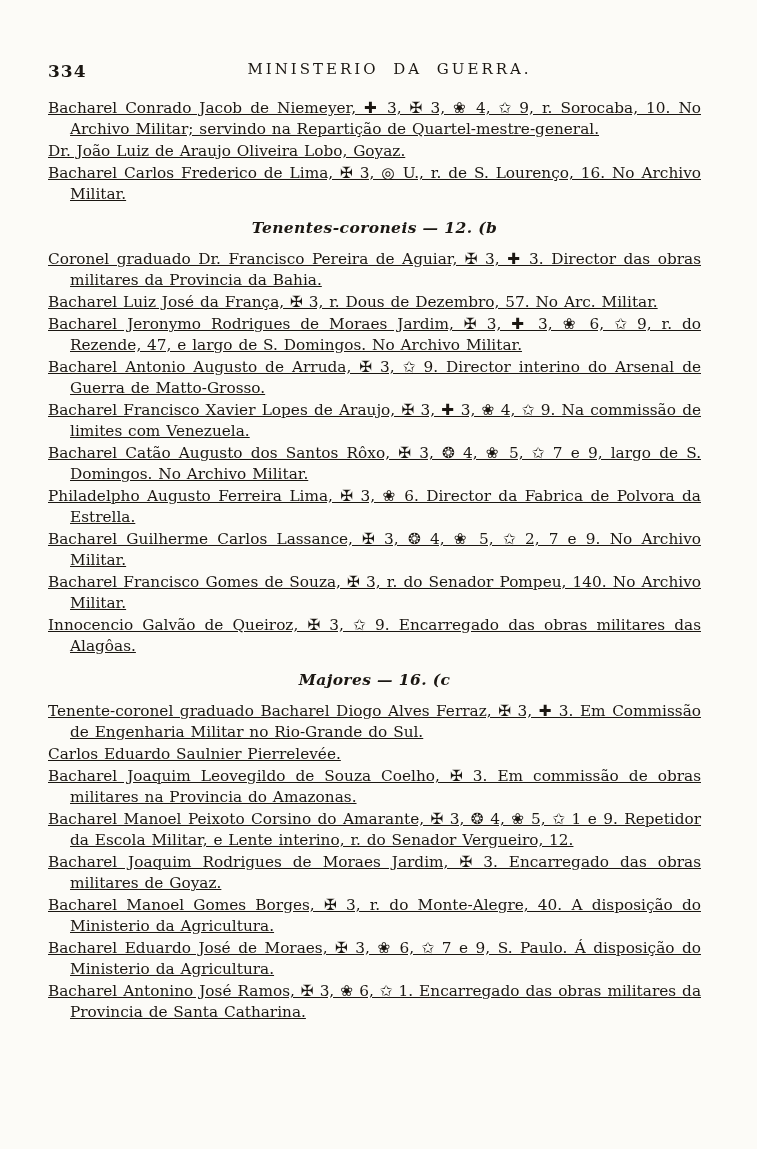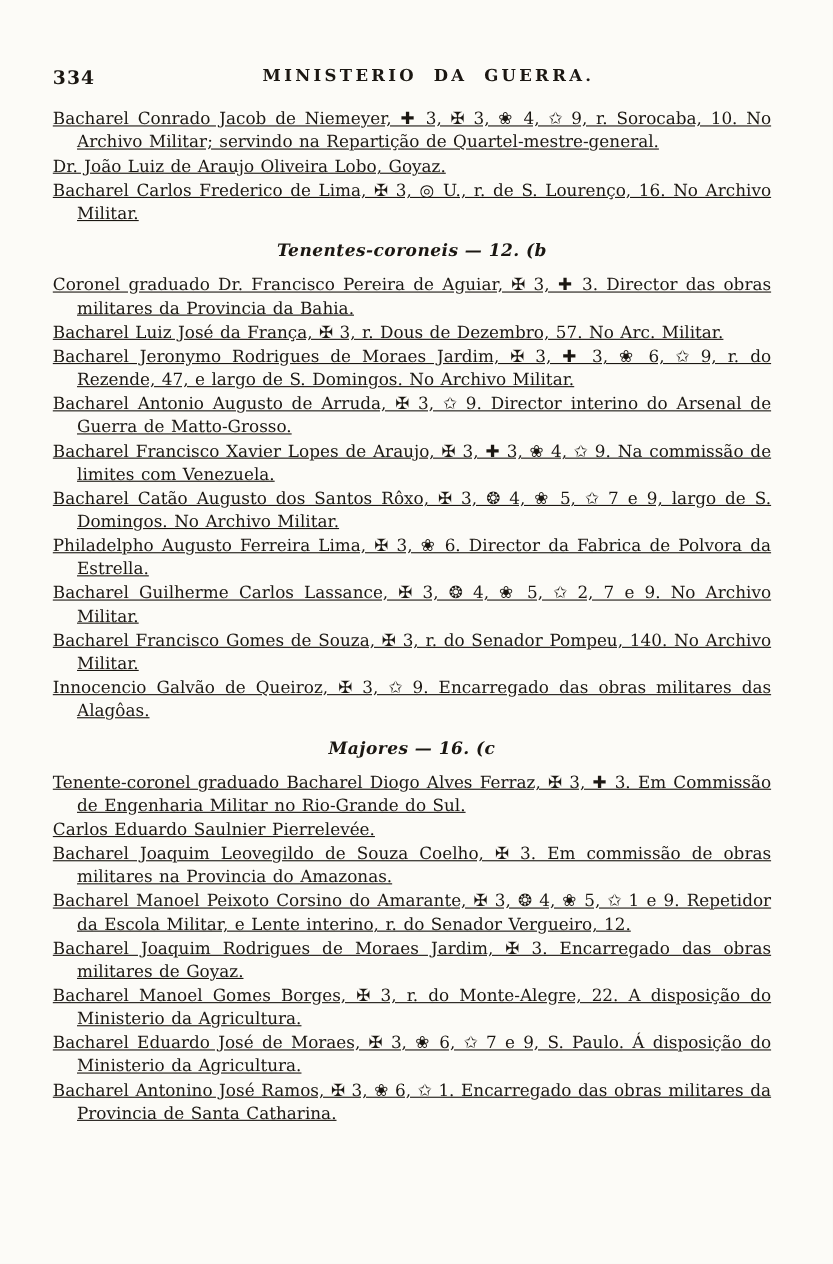--- a/index.html
+++ b/index.html
@@ -25,21 +25,21 @@
     position: absolute;
     left: 0;
     top: 1px;
     font-weight: bold;
     font-size: 17px;
     letter-spacing: 1px;
   }
   .page-title {
     text-align: center;
     font-size: 15px;
-    font-weight: bold;
+    font-weight: normal;
     letter-spacing: 3px;
     word-spacing: 7px;
     padding-left: 30px;
   }
   .entries { width: 100%; }
   .entry {
     font-size: 15.3px;
     line-height: 21px;
     text-align: justify;
     padding-left: 22px;
@@ -91,19 +91,19 @@
     </section>
 
     <h2 class="section-heading">Majores — 16. (c</h2>
 
     <section class="entries">
       <p class="entry">Tenente-coronel graduado Bacharel Diogo Alves Ferraz, ✠ 3, ✚ 3. Em Commissão de Engenharia Militar no Rio-Grande do Sul.</p>
       <p class="entry">Carlos Eduardo Saulnier Pierrelevée.</p>
       <p class="entry">Bacharel Joaquim Leovegildo de Souza Coelho, ✠ 3. Em commissão de obras militares na Provincia do Amazonas.</p>
       <p class="entry">Bacharel Manoel Peixoto Corsino do Amarante, ✠ 3, ❂ 4, ❀ 5, ✩ 1 e 9. Repetidor da Escola Militar, e Lente interino, r. do Senador Vergueiro, 12.</p>
       <p class="entry">Bacharel Joaquim Rodrigues de Moraes Jardim, ✠ 3. Encarregado das obras militares de Goyaz.</p>
-      <p class="entry">Bacharel Manoel Gomes Borges, ✠ 3, r. do Monte-Alegre, 22. A disposição do Ministerio da Agricultura.</p>
+      <p class="entry">Bacharel Manoel Gomes Borges, ✠ 3, r. do Monte-Alegre, 40. A disposição do Ministerio da Agricultura.</p>
       <p class="entry">Bacharel Eduardo José de Moraes, ✠ 3, ❀ 6, ✩ 7 e 9, S. Paulo. Á disposição do Ministerio da Agricultura.</p>
       <p class="entry">Bacharel Antonino José Ramos, ✠ 3, ❀ 6, ✩ 1. Encarregado das obras militares da Provincia de Santa Catharina.</p>
     </section>
 
   </main>
 </div>
 
 </body></html>

